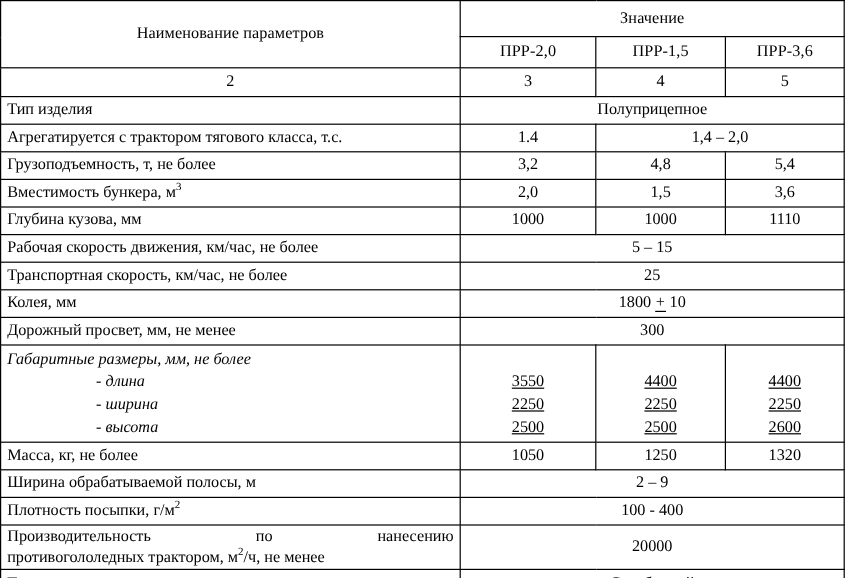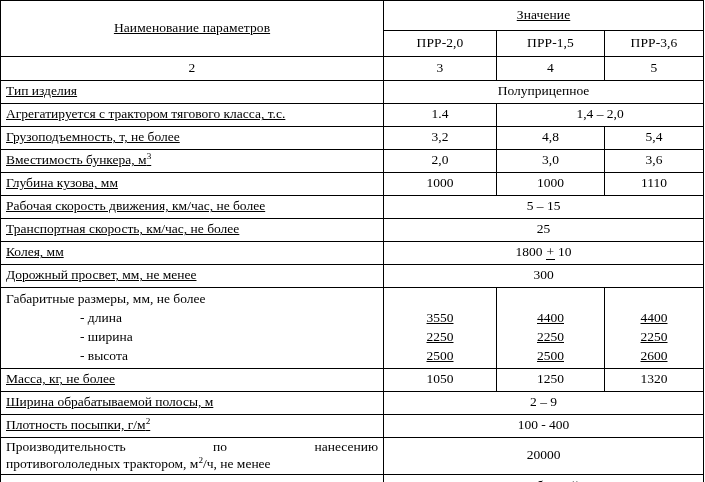--- a/index.html
+++ b/index.html
@@ -37,29 +37,28 @@
     vertical-align: middle;
     font-weight: normal;
   }
 
   
   .hdr {
     font-weight: bold;
     text-align: center;
     letter-spacing: 0.1px;
   }
-  .hdr-main  { height: 26px; text-decoration: underline; }
+  .hdr-main  { height: 26px; }
   .hdr-model { height: 22px; margin-top: 36px; }
   .hdr-num   { height: 20px; }
 
   
   .p-name {
     text-align: left;
     white-space: nowrap;
-    text-decoration: underline;
   }
   .val {
     text-align: center;
     white-space: nowrap;
   }
 
   .row-std td { height: 19px; }
 
   
   .p-just {
@@ -77,21 +76,21 @@
   }
 
   
   .grp-name {
     text-align: left;
     line-height: 1.42;
     padding-top: 2px;
     padding-bottom: 2px;
     white-space: nowrap;
   }
-  .grp-name .gl { display: block; }
+  .grp-name .gl { display: block; font-style: italic; }
   .grp-name .gl.sub { padding-left: 74px; }
 
   .grp-val {
     text-align: center;
     line-height: 1.42;
     padding-top: 2px;
     padding-bottom: 2px;
     white-space: nowrap;
   }
   .grp-val .gl { display: block; text-decoration: underline; }
@@ -154,21 +153,21 @@
     <tr class="row-std">
       <td class="p-name">Грузоподъемность, т, не более</td>
       <td class="val">3,2</td>
       <td class="val">4,8</td>
       <td class="val">5,4</td>
     </tr>
 
     <tr class="row-std">
       <td class="p-name"><span>Вместимость бункера, м</span><sup>3</sup></td>
       <td class="val">2,0</td>
-      <td class="val">3,0</td>
+      <td class="val">1,5</td>
       <td class="val">3,6</td>
     </tr>
 
     <tr class="row-std">
       <td class="p-name">Глубина кузова, мм</td>
       <td class="val">1000</td>
       <td class="val">1000</td>
       <td class="val">1110</td>
     </tr>
 

